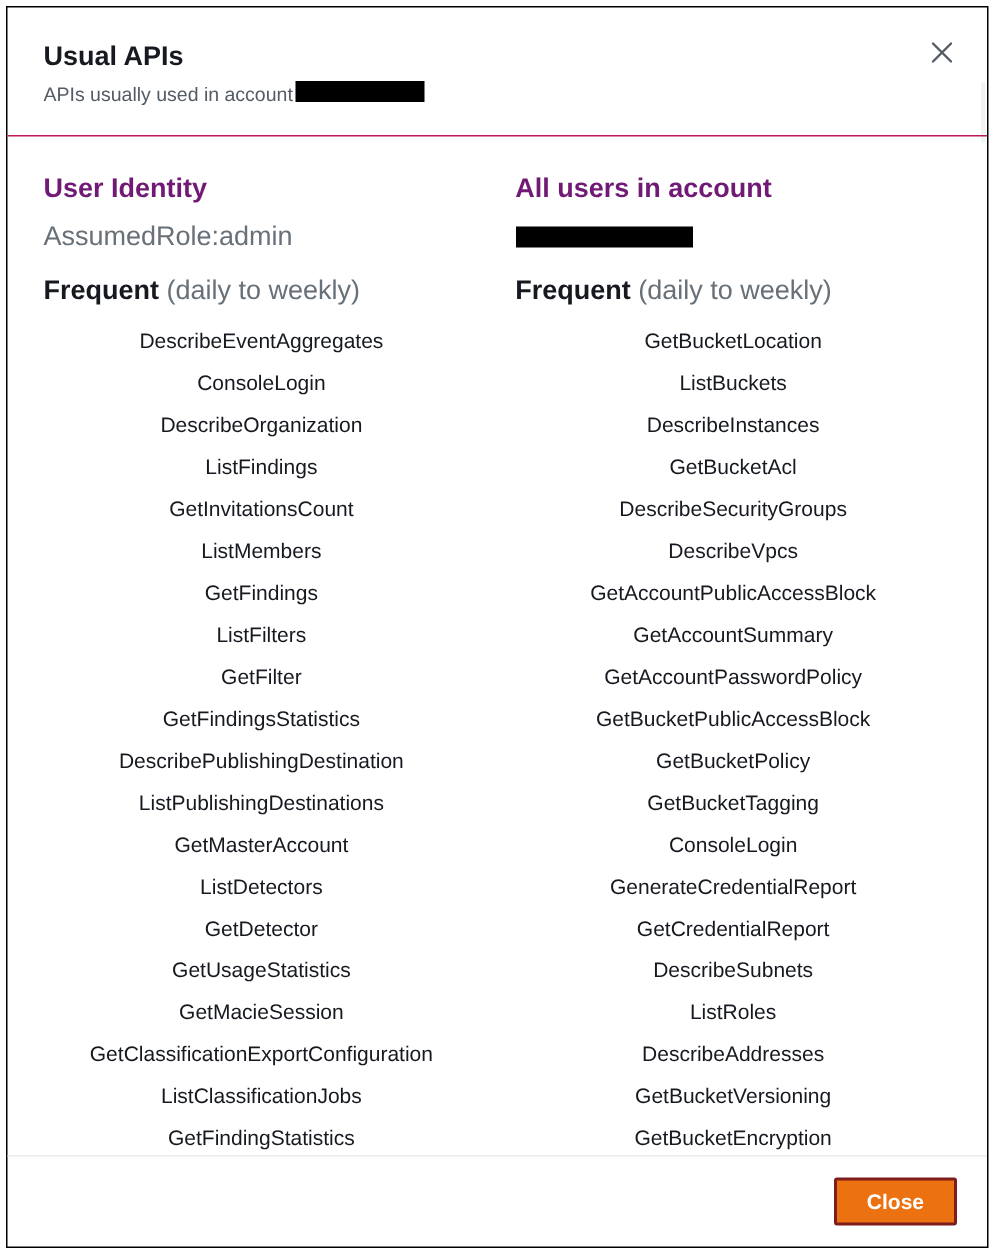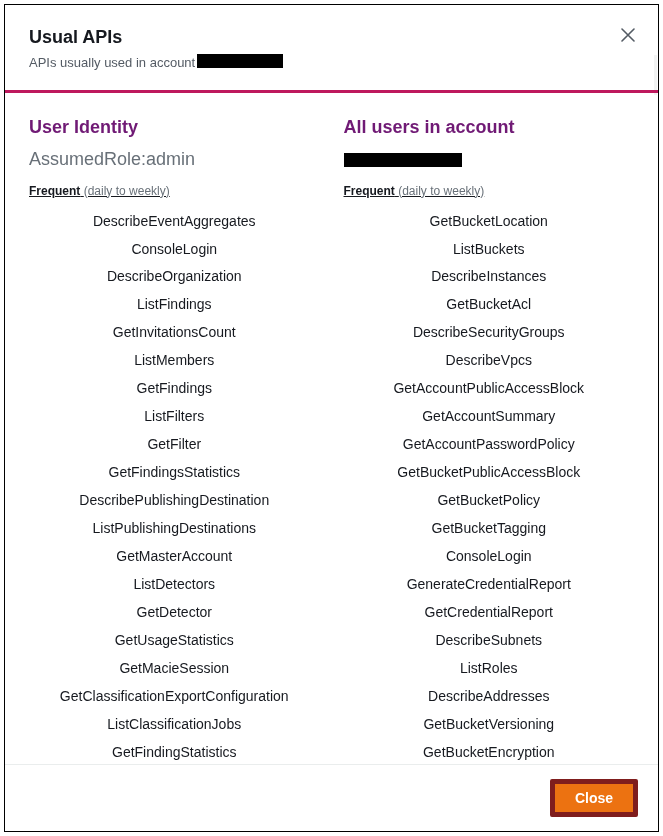--- a/index.html
+++ b/index.html
@@ -16,21 +16,21 @@
     .modal {
       width: 655px;
       border: 1px solid #000000;
       display: flex;
       flex-direction: column;
       height: 828px;
       position: relative;
     }
     .modal-header {
       padding: 20px 24px 18px 24px;
-      border-bottom: 3px solid #be185d;
+      border-bottom: 1px solid #be185d;
       position: relative;
     }
     .modal-title {
       font-size: 18px;
       font-weight: 700;
       color: #16191f;
       margin-bottom: 4px;
     }
     .modal-subtitle {
       font-size: 13px;
@@ -85,23 +85,22 @@
       height: 16px;
     }
     .col-sub .redact-block {
       display: inline-block;
       background: #000000;
       width: 118px;
       height: 14px;
       vertical-align: middle;
     }
     .freq-label {
-      font-size: 12px;
+      font-size: 18px;
       margin-bottom: 8px;
-      text-decoration: underline;
     }
     .freq-label .bold { font-weight: 700; color: #16191f; }
     .freq-label .muted { color: #687078; font-weight: 400; }
     .api-list {
       list-style: none;
       text-align: center;
     }
     .api-list li {
       font-size: 14px;
       color: #16191f;
@@ -110,21 +109,21 @@
     }
     .modal-footer {
       padding: 14px 20px;
       border-top: 1px solid #eaeded;
       display: flex;
       justify-content: flex-end;
     }
     .btn-close {
       background: #ec7211;
       color: #ffffff;
-      border: 5px solid #7f1d1d;
+      border: 2px solid #7f1d1d;
       padding: 6px 20px;
       font-size: 14px;
       font-weight: 700;
       border-radius: 2px;
       cursor: pointer;
     }
     
     .edge-scroll {
       position: absolute;
       right: 1px;

